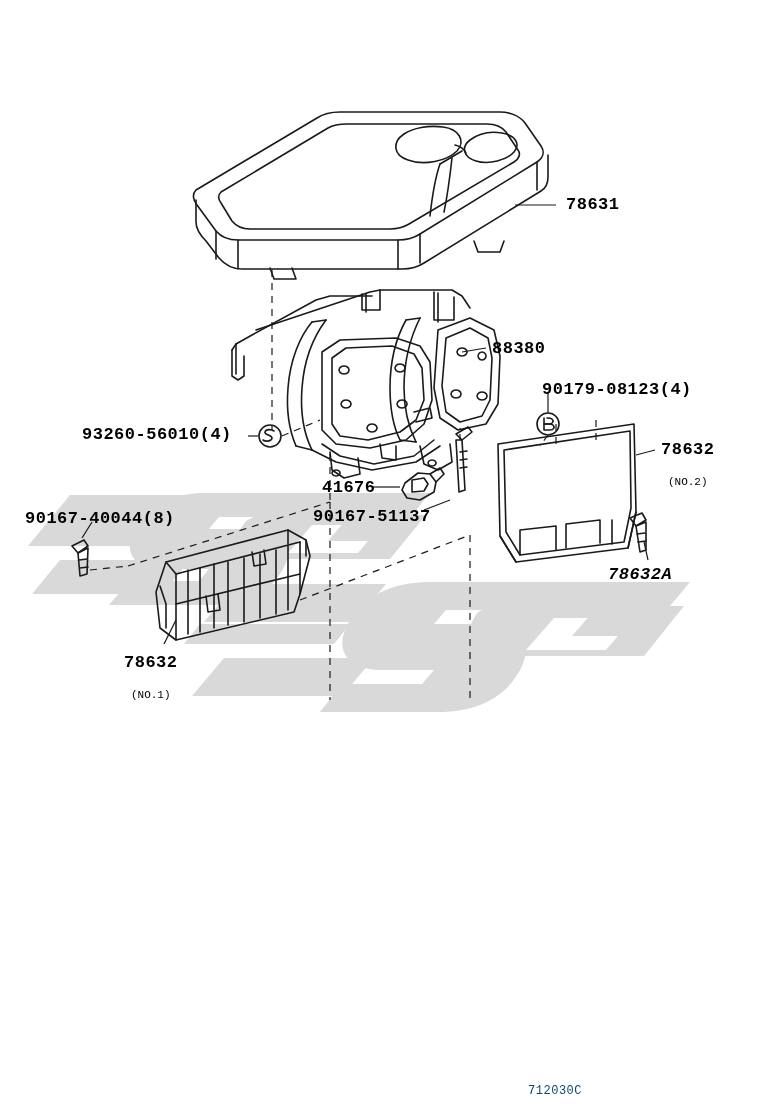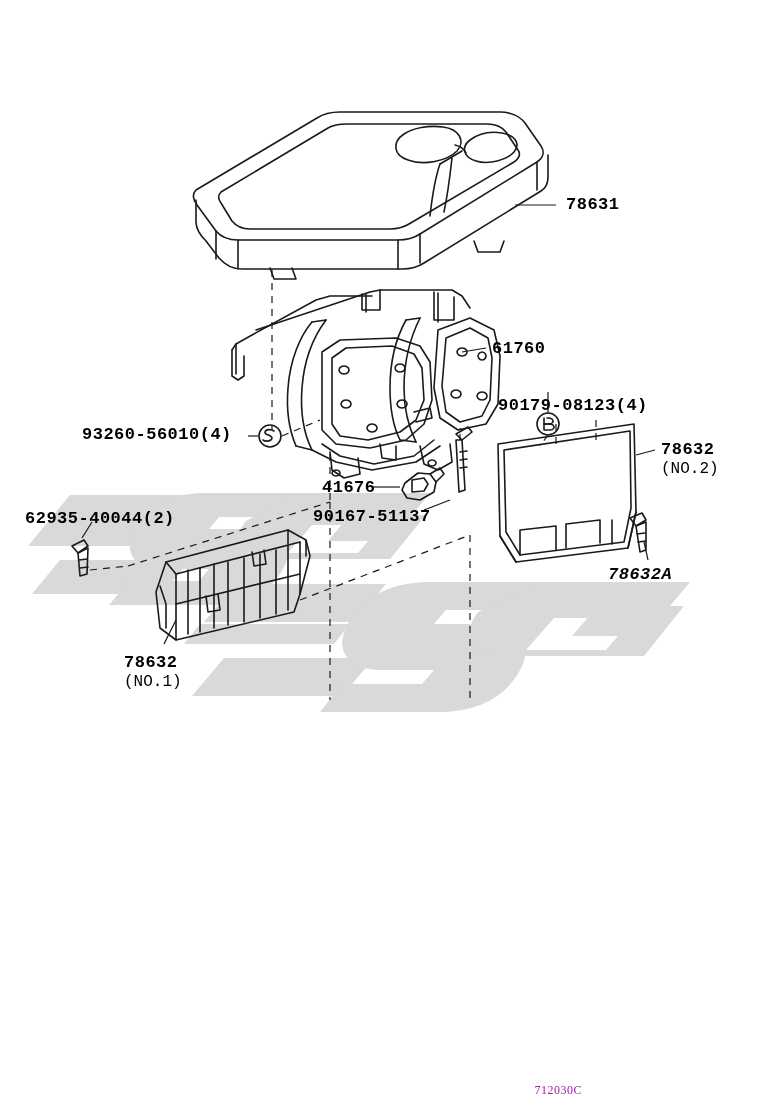--- a/index.html
+++ b/index.html
@@ -37,33 +37,33 @@
     position: absolute;
     font-family: "Liberation Mono", monospace;
     font-weight: bold;
     font-size: 17px;
     letter-spacing: 0.5px;
     color: #000000;
     white-space: nowrap;
   }
   .label .sub {
     display: block;
-    font-size: 16px;
+    font-size: 11px;
     font-weight: normal;
     letter-spacing: 0;
     text-align: center;
-    margin-top: 1px;
+    margin-top: 17px;
   }
   .code {
     position: absolute;
     right: 24px;
     bottom: 14px;
-    font-family: Liberation Serif, serif;
+    font-family: Liberation Mono, monospace;
     font-size: 12px;
-    color: #a21caf;
+    color: #0c4a6e;
     letter-spacing: 0.5px;
   }
 </style>
 </head>
 <body>
 
 <div id="diagram">
 
   <svg class="wm" viewBox="0 0 760 1112">
     <g fill="#d9d9d9">
@@ -255,24 +255,24 @@
       <path d="M330 700 L470 700" stroke-dasharray="0 100"></path>
       <path d="M330 454 L330 502" stroke-dasharray="7 6"></path>
     </g>
   </svg>
 
   <div class="label" style="left:566px; top:195px;">
     <span>78631</span>
   </div>
 
   <div class="label" style="left:492px; top:339px;">
-    <span>61760</span>
-  </div>
-
-  <div class="label" style="left:498px; top:396px;">
+    <span>88380</span>
+  </div>
+
+  <div class="label" style="left:498px; top:380px;padding-left:44px;">
     <span>90179-08123(4)</span>
   </div>
 
   <div class="label" style="left:82px; top:425px;">
     <span>93260-56010(4)</span>
   </div>
 
   <div class="label" style="left:661px; top:440px;">
     <span>78632</span>
     <span class="sub">(NO.2)</span>
@@ -280,21 +280,21 @@
 
   <div class="label" style="left:322px; top:478px;">
     <span>41676</span>
   </div>
 
   <div class="label" style="left:313px; top:507px;">
     <span>90167-51137</span>
   </div>
 
   <div class="label" style="left:25px; top:509px;">
-    <span>62935-40044(2)</span>
+    <span>90167-40044(8)</span>
   </div>
 
   <div class="label" style="left:608px; top:565px;font-style:italic;">
     <span>78632A</span>
   </div>
 
   <div class="label" style="left:124px; top:653px;">
     <span>78632</span>
     <span class="sub">(NO.1)</span>
   </div>

